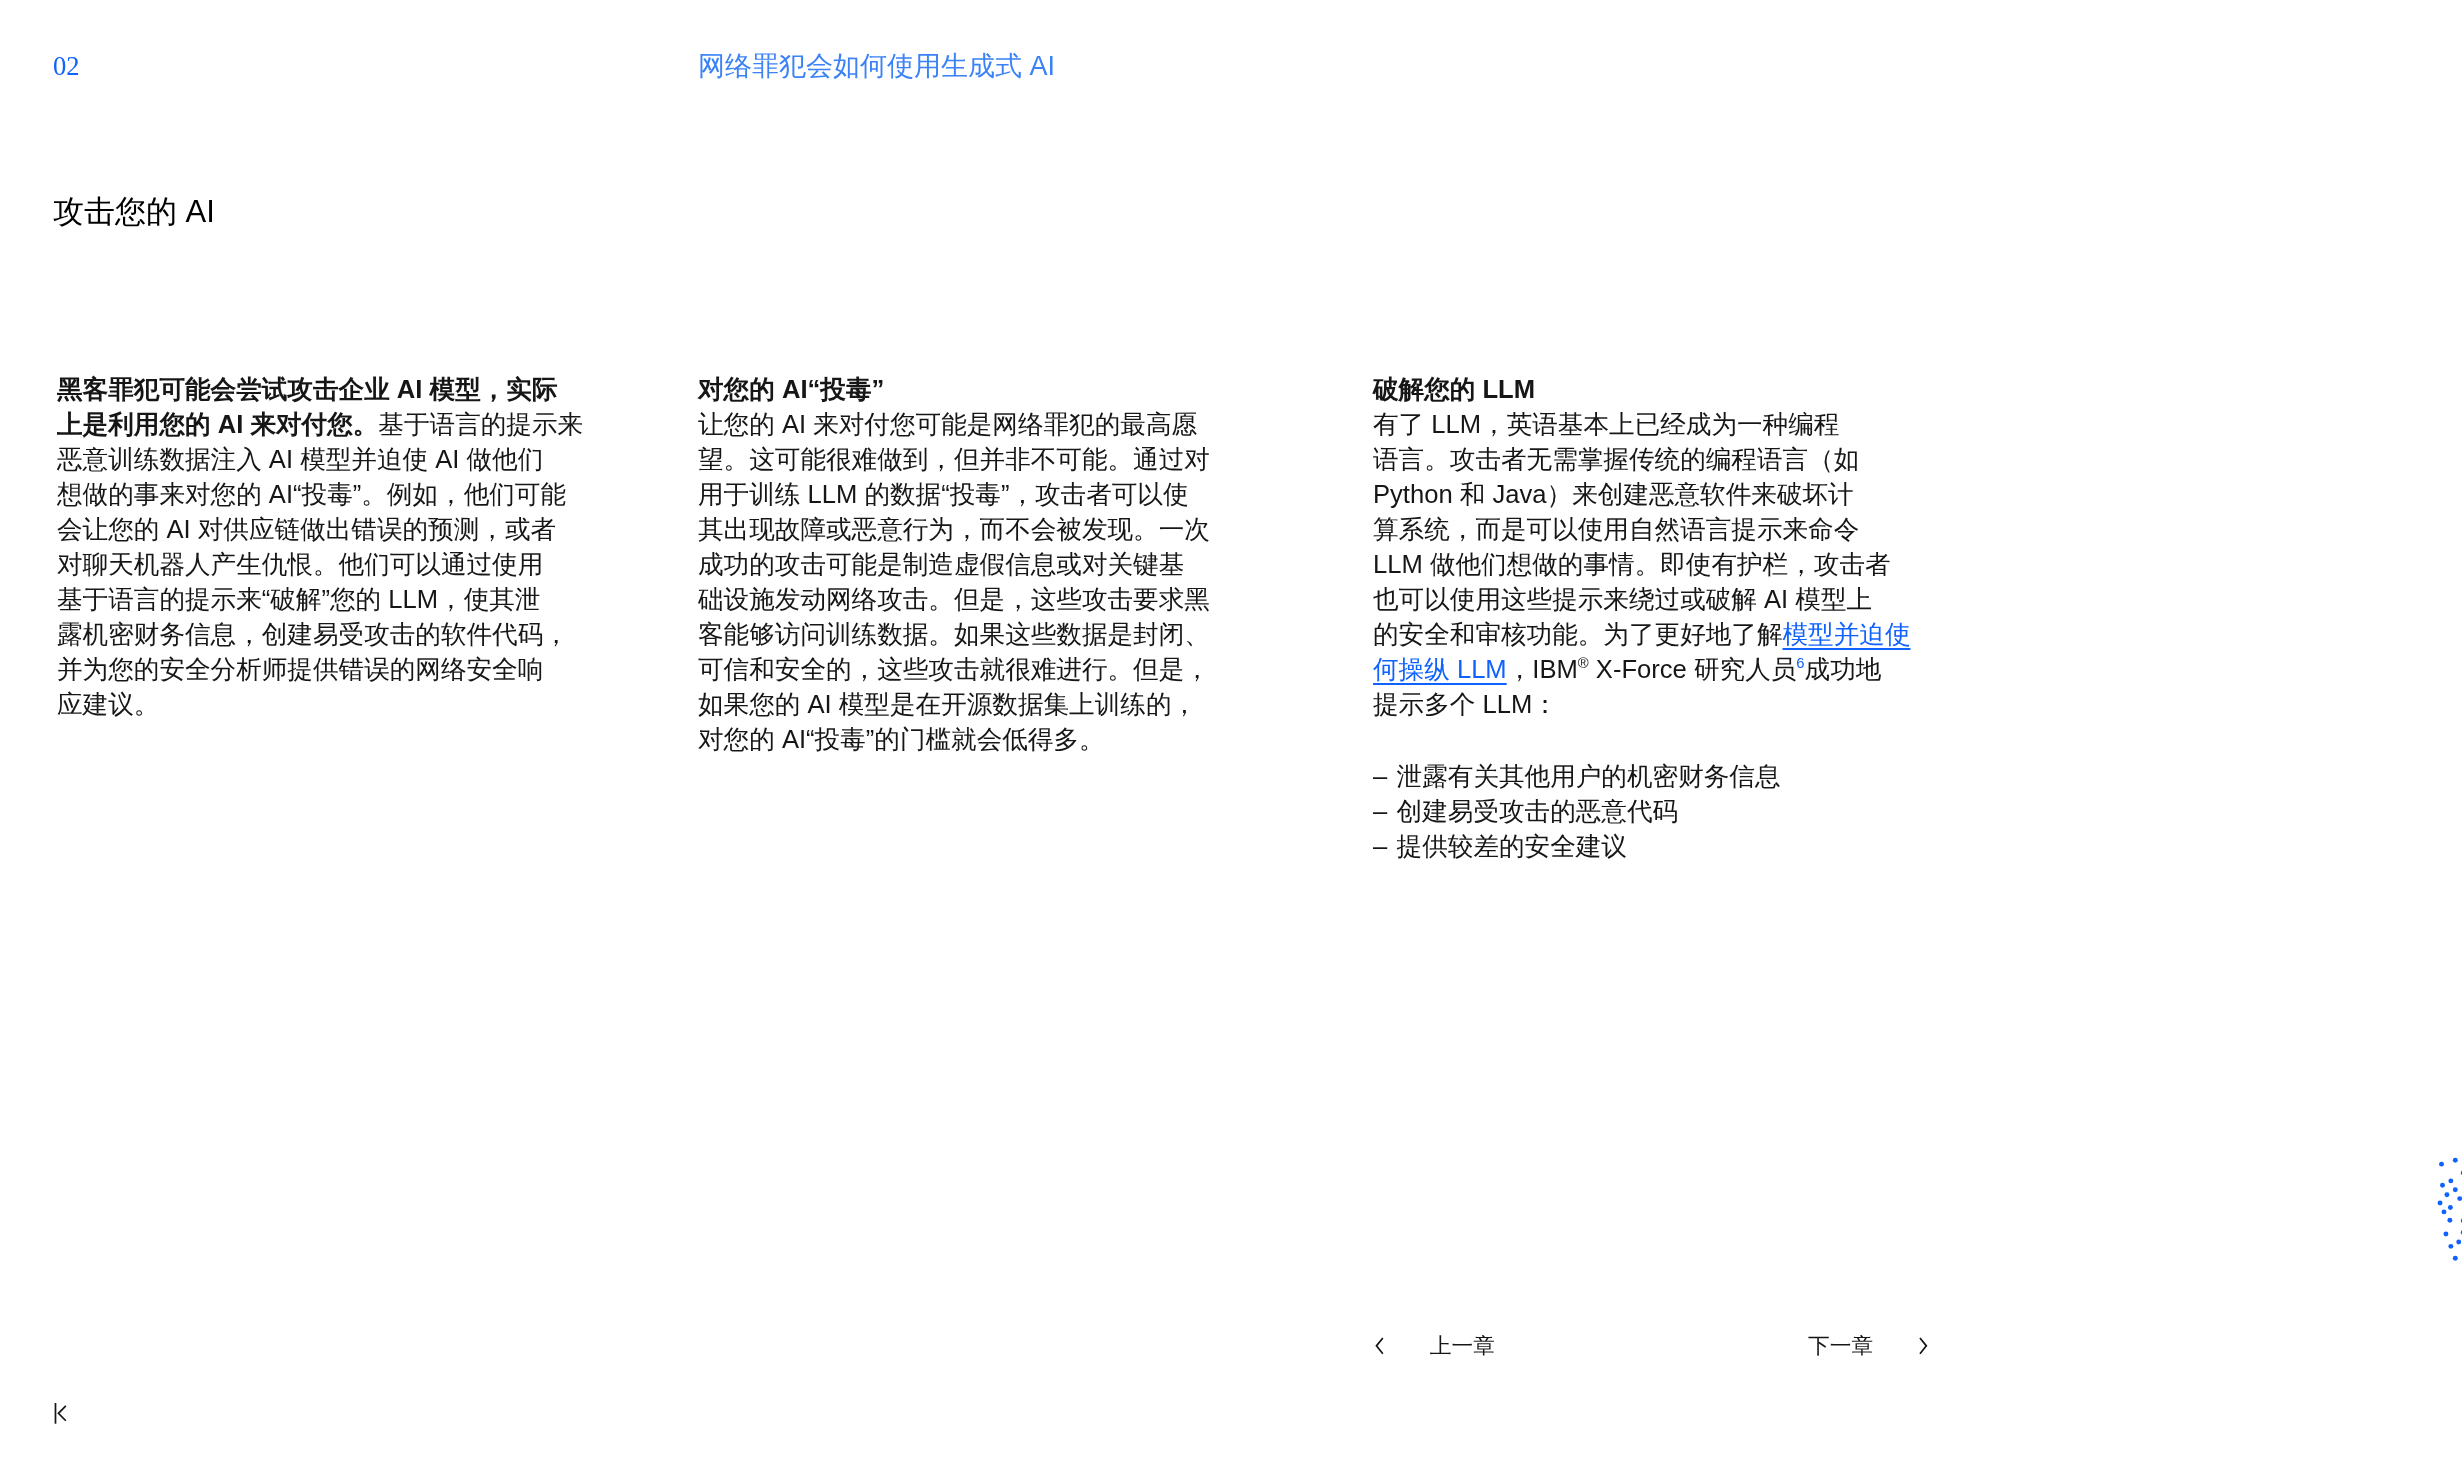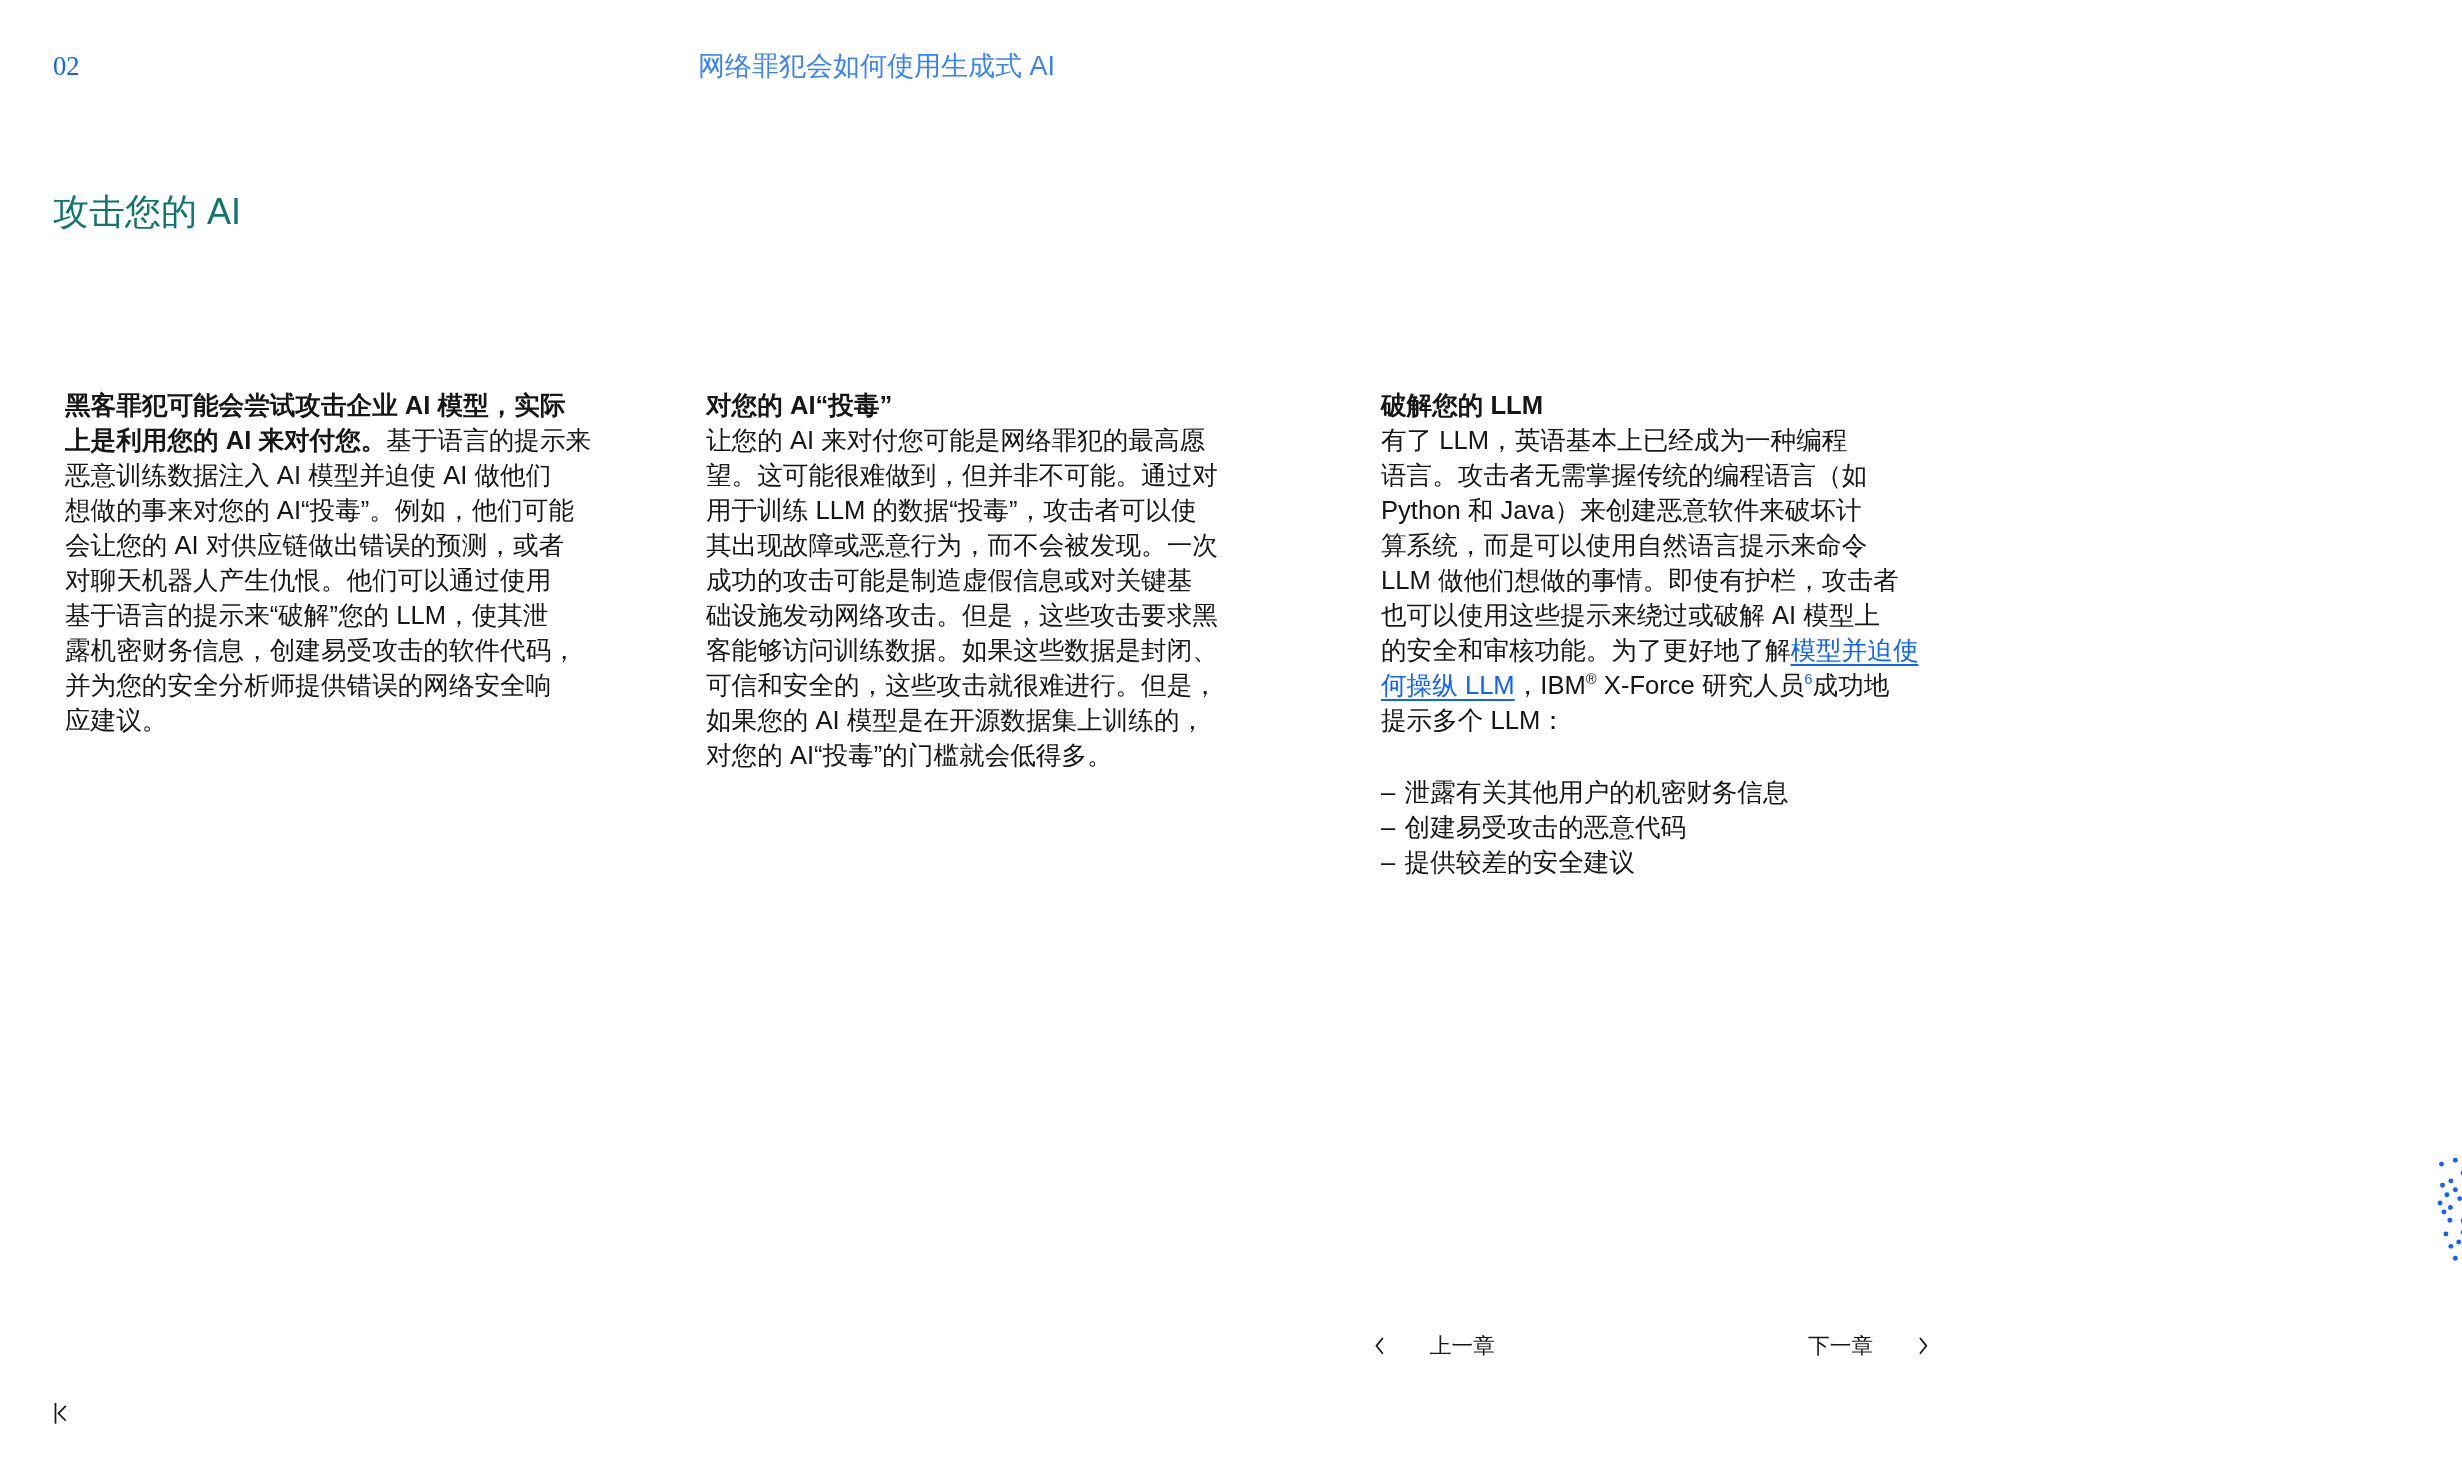--- a/index.html
+++ b/index.html
@@ -8,23 +8,23 @@
     background:#ffffff;
     font-family:"Liberation Sans","DejaVu Sans",sans-serif;
     color:#161616;
     --accent:#0f62fe;
   }
   .abs{position:absolute;}
   
   #section-number{left:53px;top:52px;font-size:26.6px;line-height:29.5px;color:var(--accent);font-family:Liberation Serif, serif;}
   #running-header{left:698px;top:52px;font-size:27px;line-height:29.5px;color:#3b82f6;}
   
-  #page-title{left:53px;top:196px;font-size:36px;line-height:32.5px;font-weight:300;color:#0f766e;}
+  #page-title{left:53px;top:196px;font-size:31px;line-height:32.5px;font-weight:300;color:#000000;}
   
-  .col{position:absolute;top:388px;font-size:25.6px;line-height:35px;color:#161616;margin-left:8px;}
+  .col{position:absolute;top:372px;font-size:25.6px;line-height:35px;color:#161616;}
   #col1{left:57px;width:611px;}
   #col2{left:698px;width:581px;}
   #col3{left:1373px;width:571px;}
   .tline{white-space:nowrap;}
   .bold{font-weight:700;}
   .link{color:var(--accent);text-decoration:underline;text-decoration-thickness:2px;text-underline-offset:4.9px;cursor:pointer;}
   .sup{font-size:14.8px;vertical-align:super;line-height:0;}
   .blue{color:var(--accent);}
   .bullet-spacer{height:37px;}
   .bullet{display:flex;white-space:nowrap;}

